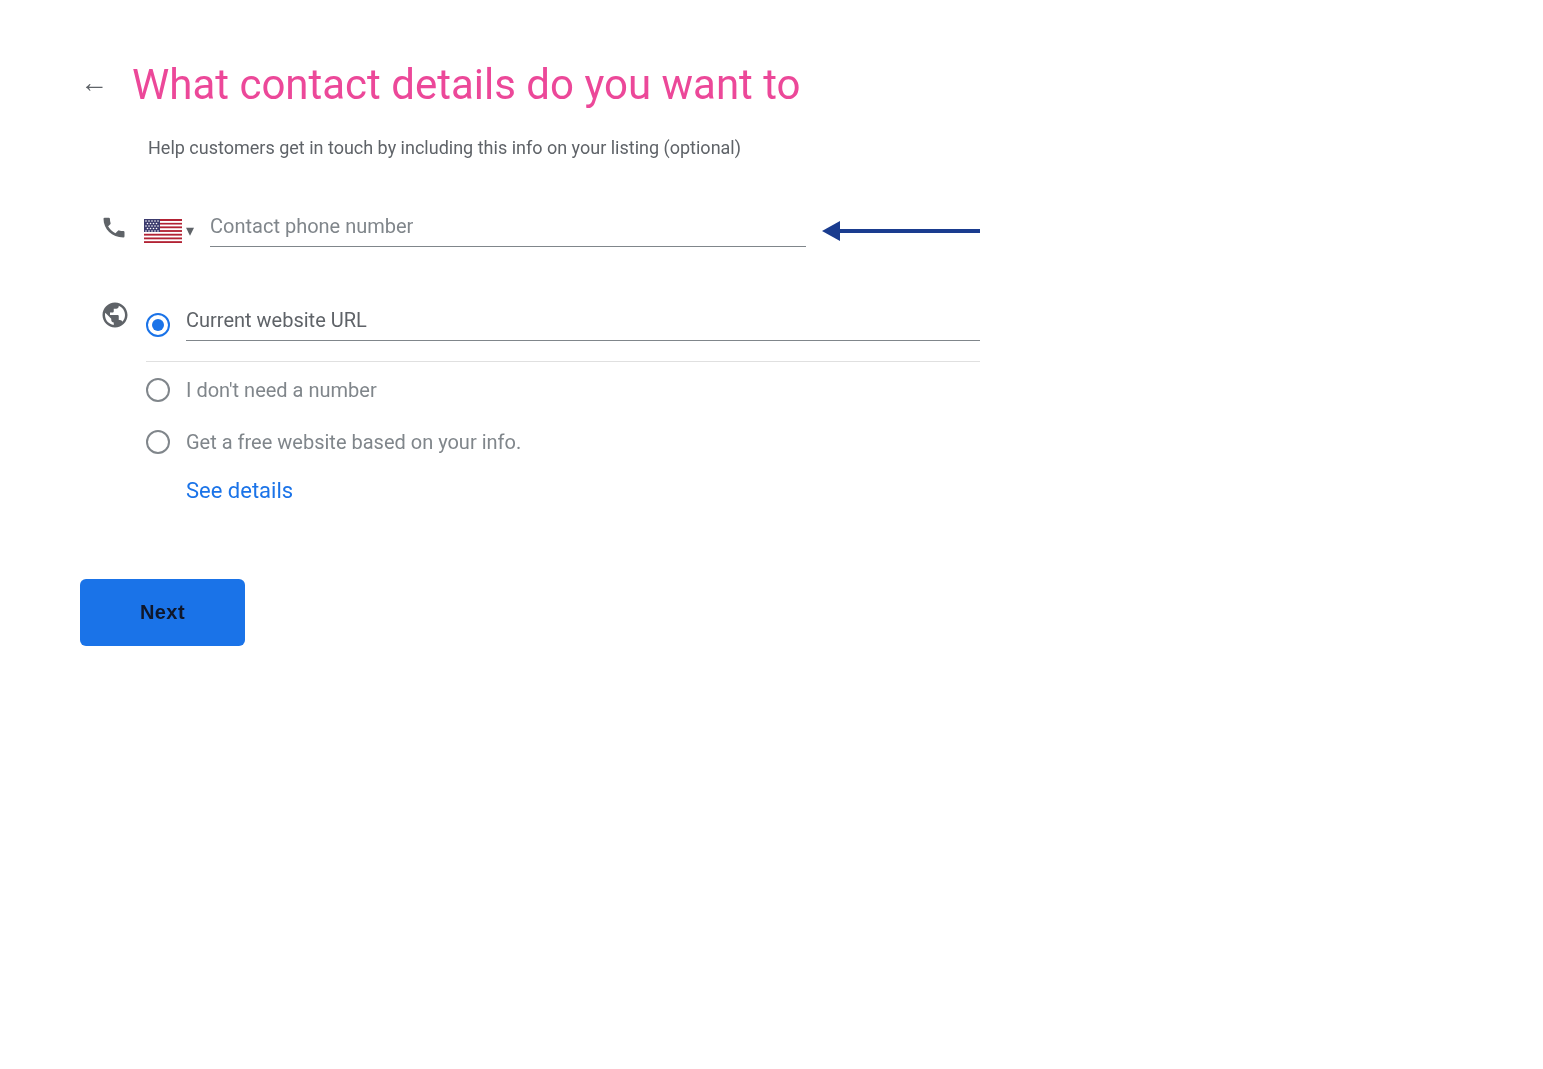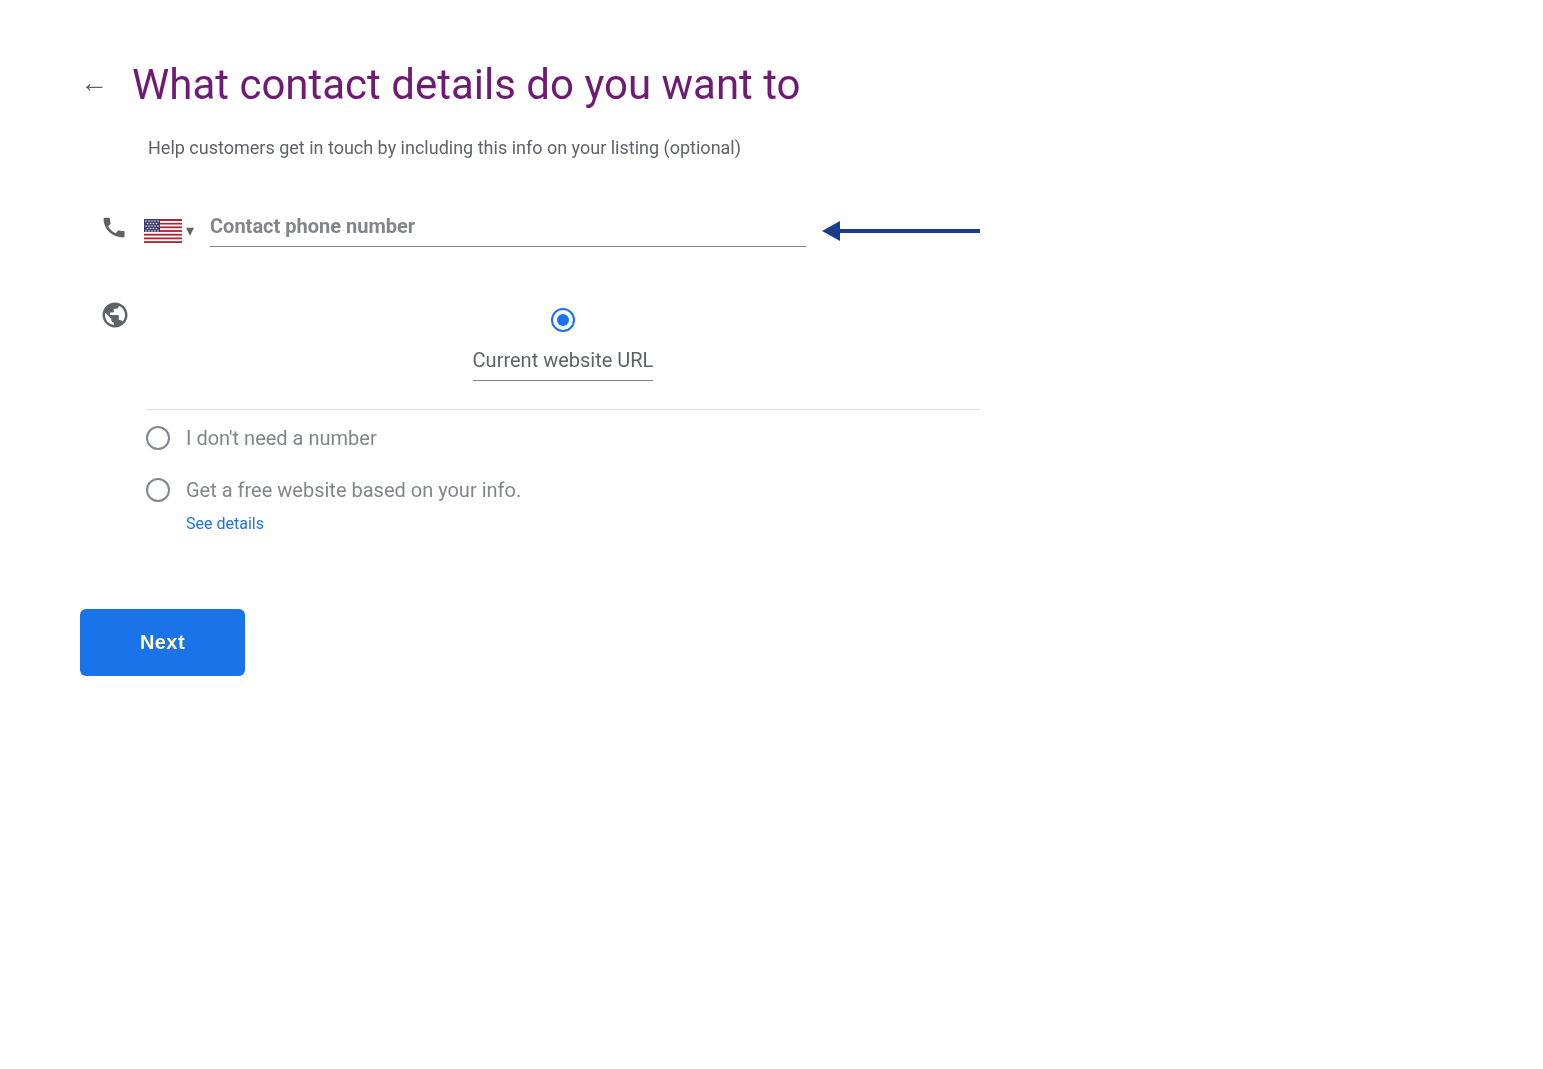--- a/index.html
+++ b/index.html
@@ -33,21 +33,21 @@
       cursor: pointer;
       margin-top: 6px;
       user-select: none;
       flex-shrink: 0;
     }
 
     .title {
       font-size: 42px;
       font-weight: 400;
       line-height: 1.2;
-      color: #701a75;
+      color: #ec4899;
     }
 
     .subtitle {
       font-size: 18px;
       color: #5f6368;
       margin-left: 68px;
       margin-bottom: 52px;
       line-height: 1.5;
     }
 
@@ -117,23 +117,22 @@
 
     .radio-option {
       display: flex;
       align-items: center;
       gap: 16px;
       padding: 12px 0;
     }
 
     .radio-option.with-border {
       border-bottom: 1px solid #e0e0e0;
-      padding-bottom: 28px;
+      padding-bottom: 20px;
       margin-bottom: 4px;
-      flex-direction: column;
     }
 
     .radio-btn {
       width: 24px;
       height: 24px;
       border-radius: 50%;
       border: 2px solid #80868b;
       background: #fff;
       flex-shrink: 0;
       cursor: pointer;
@@ -171,31 +170,31 @@
     }
 
     .free-website-row {
       display: flex;
       align-items: center;
       gap: 16px;
     }
 
     .see-details {
       color: #1a73e8;
-      font-size: 16px;
+      font-size: 22px;
       cursor: pointer;
       margin-left: 40px;
-      margin-top: 0;
+      margin-top: 12px;
       text-decoration: none;
     }
 
     
     .next-btn {
       background: #1a73e8;
-      color: #fef9c3;
+      color: #0f172a;
       border: none;
       border-radius: 6px;
       font-size: 20px;
       font-weight: 600;
       padding: 22px 60px;
       cursor: pointer;
       margin-top: 60px;
       letter-spacing: 0.02em;
     }
 
@@ -285,21 +284,21 @@
         <circle cx="12.5" cy="9.5" r="0.8" fill="#fff"></circle>
         <circle cx="2" cy="12" r="0.8" fill="#fff"></circle>
         <circle cx="5" cy="12" r="0.8" fill="#fff"></circle>
         <circle cx="8" cy="12" r="0.8" fill="#fff"></circle>
         <circle cx="11" cy="12" r="0.8" fill="#fff"></circle>
         <circle cx="14" cy="12" r="0.8" fill="#fff"></circle>
       </svg>
       <span class="chevron-down">▾</span>
     </div>
 
-    <div style="display:flex;align-items:center;flex:1;font-weight:bold;">
+    <div style="display:flex;align-items:center;flex:1;">
       <div class="phone-input-wrapper">
         <span class="phone-placeholder">Contact phone number</span>
       </div>
 
       <div class="blue-arrow-container">
         <div class="blue-arrow-head"></div>
         <div class="blue-arrow-line"></div>
       </div>
     </div>
   </div>

